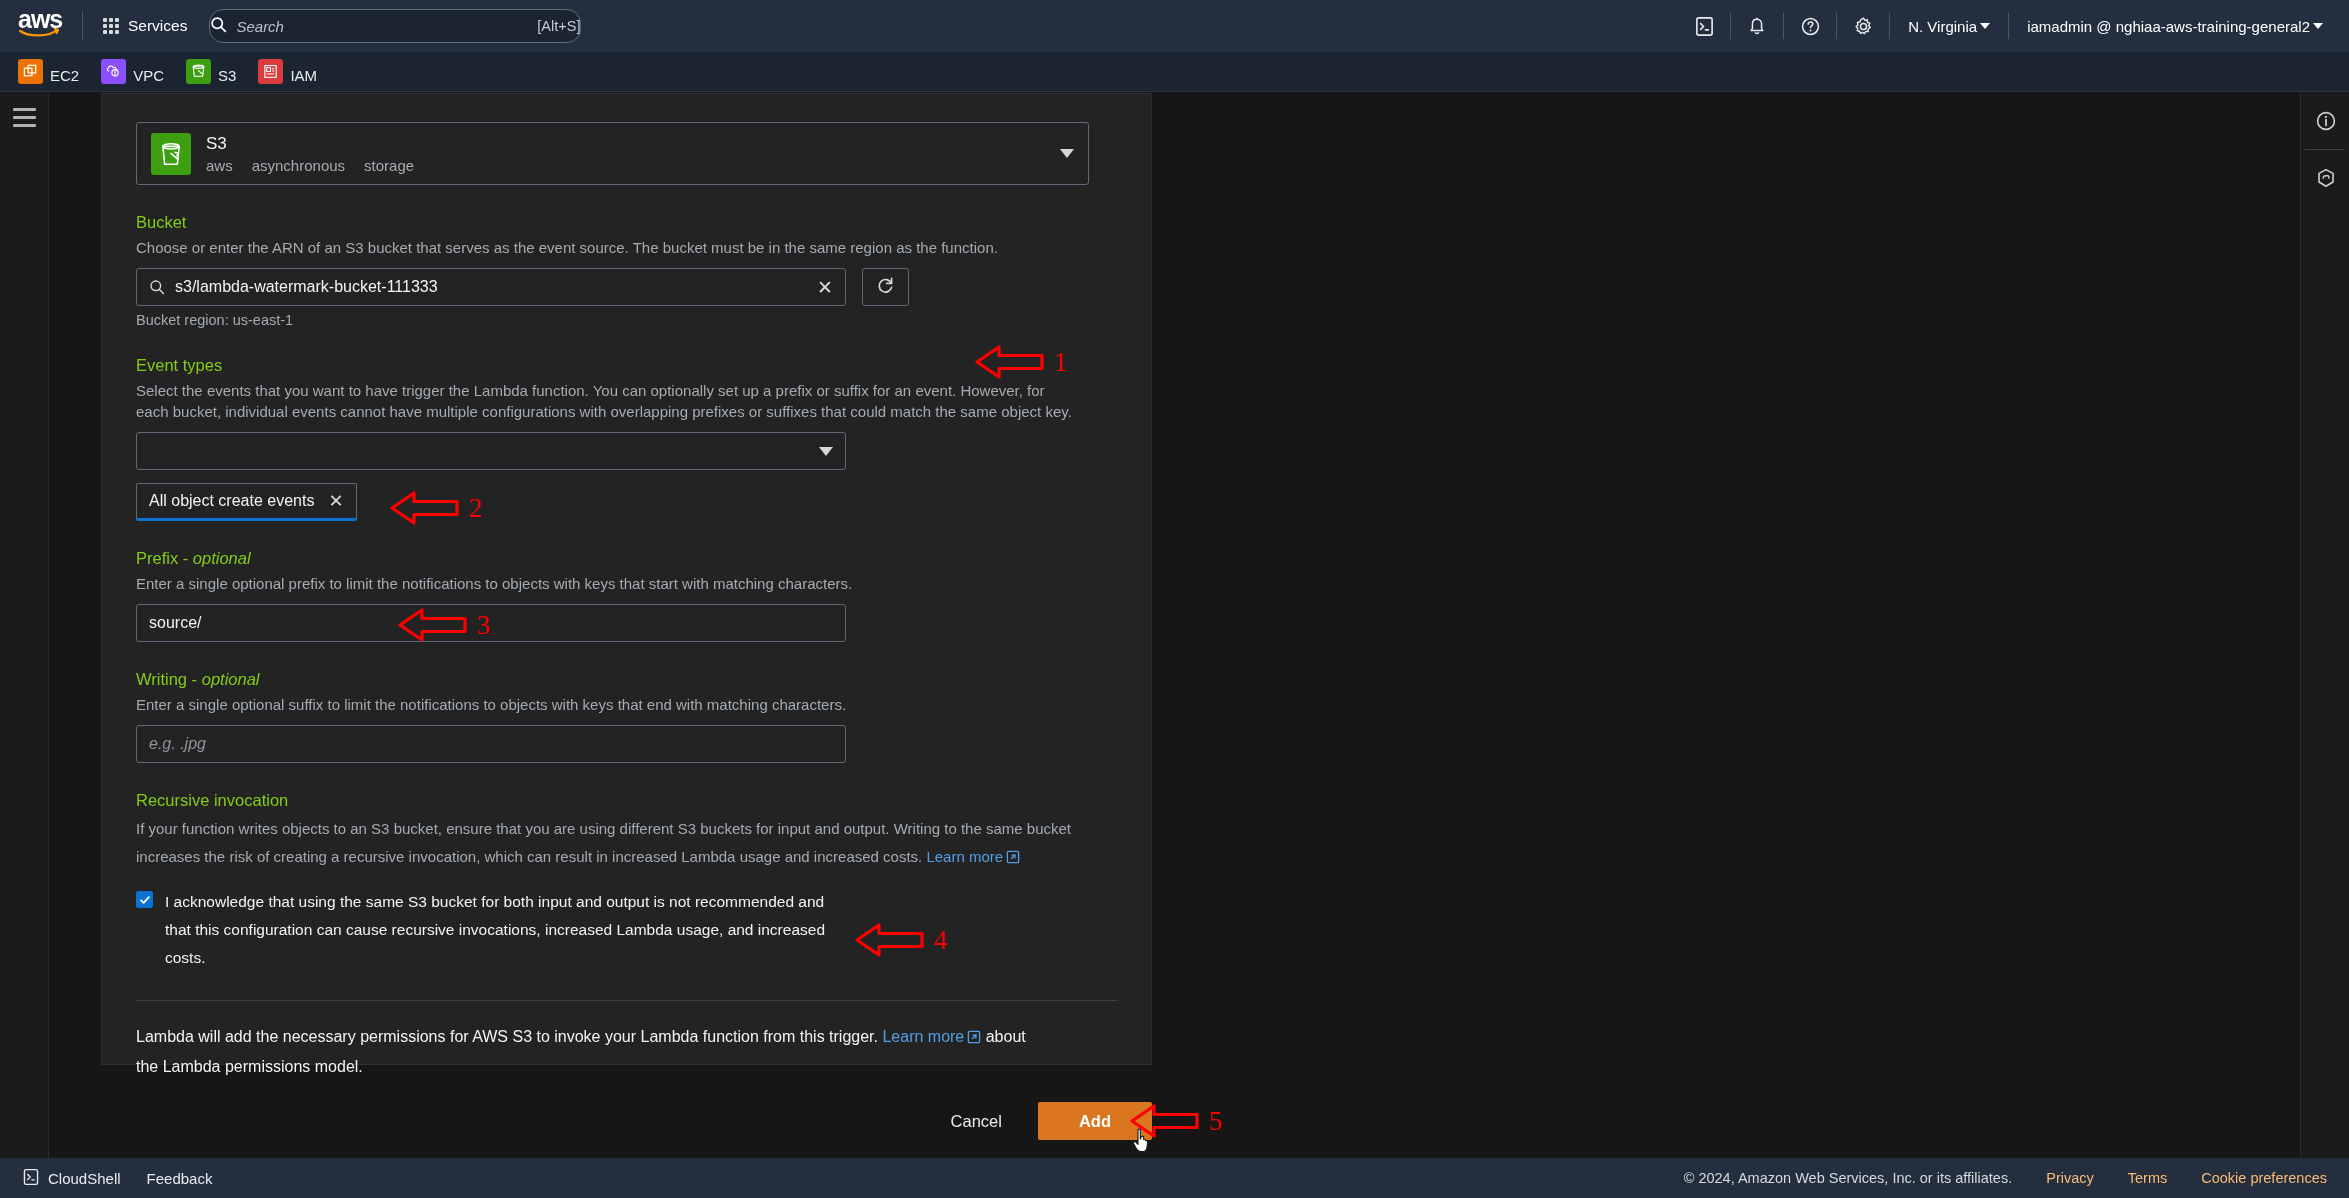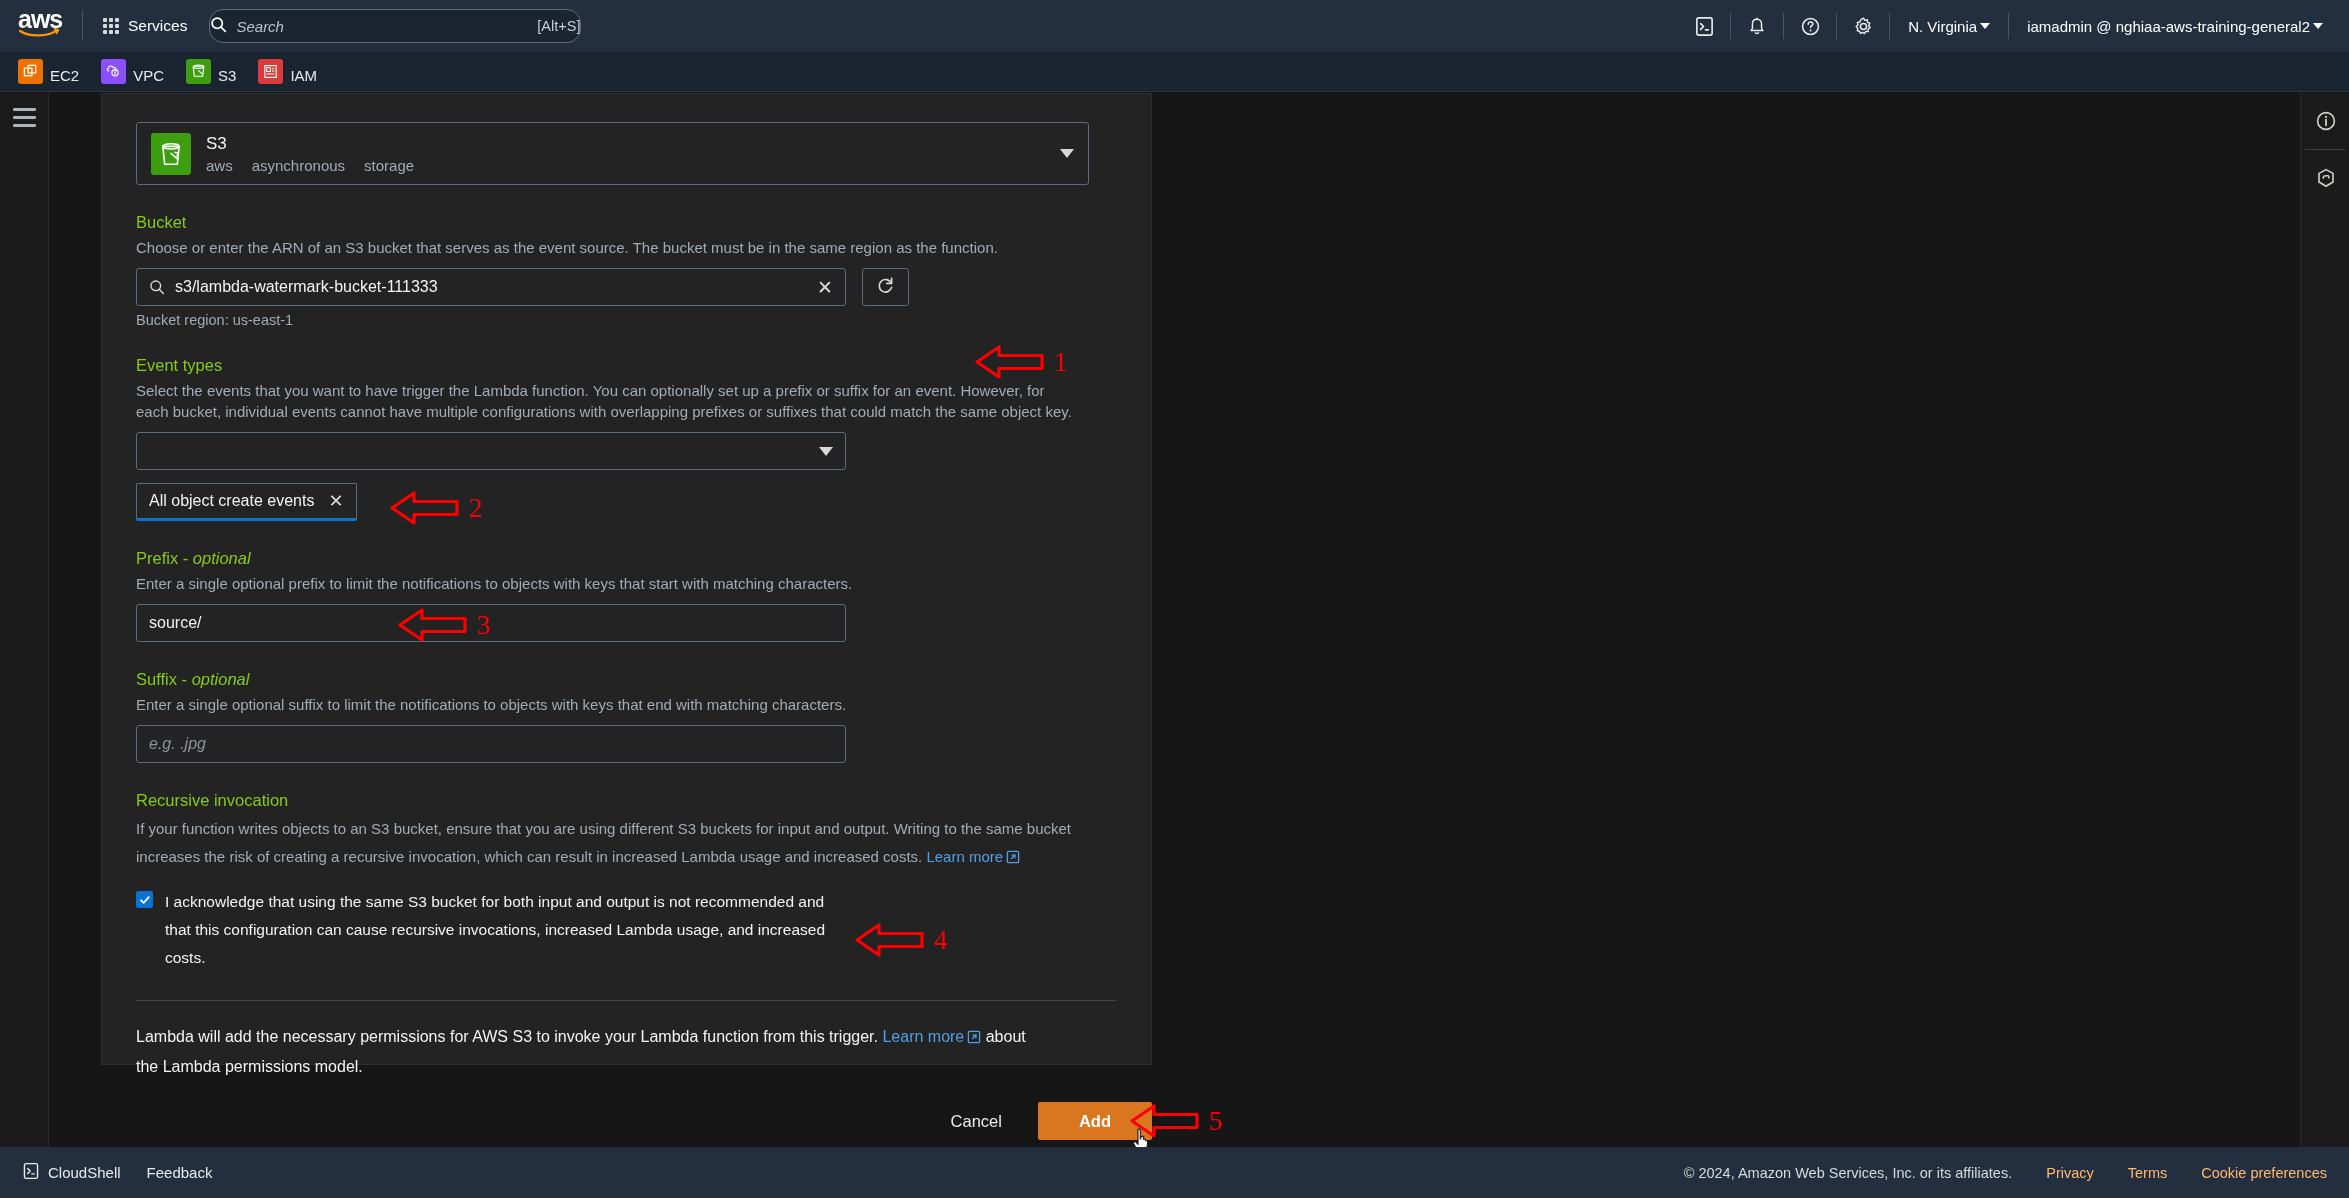--- a/index.html
+++ b/index.html
@@ -169,21 +169,21 @@
 
   
   .cursor-hand { position: absolute; left: 1082px; top: 1035px; width: 22px; height: 26px; pointer-events: none; }
 
   
   .anno { position: absolute; display: flex; align-items: center; gap: 8px; pointer-events: none; }
   .anno .num { color: #ff0000; font-size: 27px; font-family: "Liberation Serif", serif; line-height: 1; }
 
   
   .bottombar {
-    position: absolute; bottom: 0; left: 0; width: 2349px; height: 51px;
+    position: absolute; bottom: 0; left: 0; width: 2349px; height: 40px;
     background: #232f3e; display: flex; align-items: center; padding: 0 22px;
   }
   .bb-left { display: flex; align-items: center; gap: 26px; }
   .bb-item { color: #e9ebed; font-size: 15px; display: flex; align-items: center; gap: 8px; cursor: pointer; }
   .bb-right { margin-left: auto; display: flex; align-items: center; gap: 34px; }
   .bb-copy { color: #d5dbdb; font-size: 14.5px; }
   .bb-link { color: #fdba74; font-size: 14.5px; cursor: pointer; }
 </style>
 </head>
 <body>
@@ -403,21 +403,21 @@
 
         <div class="field">
           <div class="flabel"><span>Prefix - </span><em>optional</em></div>
           <div class="fdesc">Enter a single optional prefix to limit the notifications to objects with keys that start with matching characters.</div>
           <div class="text-input" style="margin-top:10px">
             <span class="val">source/</span>
           </div>
         </div>
 
         <div class="field">
-          <div class="flabel"><span>Suffix - </span><em>optional</em></div>
+          <div class="flabel"><span>Writing - </span><em>optional</em></div>
           <div class="fdesc">Enter a single optional suffix to limit the notifications to objects with keys that end with matching characters.</div>
           <div class="text-input" style="margin-top:10px">
             <span class="val ph">e.g. .jpg</span>
           </div>
         </div>
 
         <div class="field">
           <div class="flabel">Recursive invocation</div>
           <div class="fdesc" style="line-height:28px"><span>If your function writes objects to an S3 bucket, ensure that you are using different S3 buckets for input and output. Writing to the same bucket increases the risk of creating a recursive invocation, which can result in increased Lambda usage and increased costs. </span><a class="link">Learn more</a><span class="ext-ico"><svg width="14" height="14" viewBox="0 0 16 16">
                   <rect x="1.6" y="1.6" width="12.8" height="12.8" rx="1.4" stroke="#539fe5" stroke-width="1.5" fill="none"></rect>

